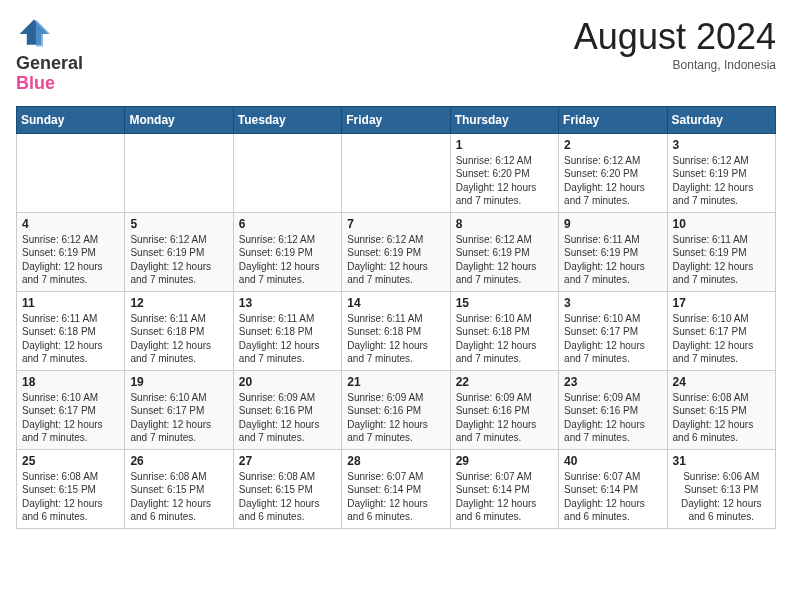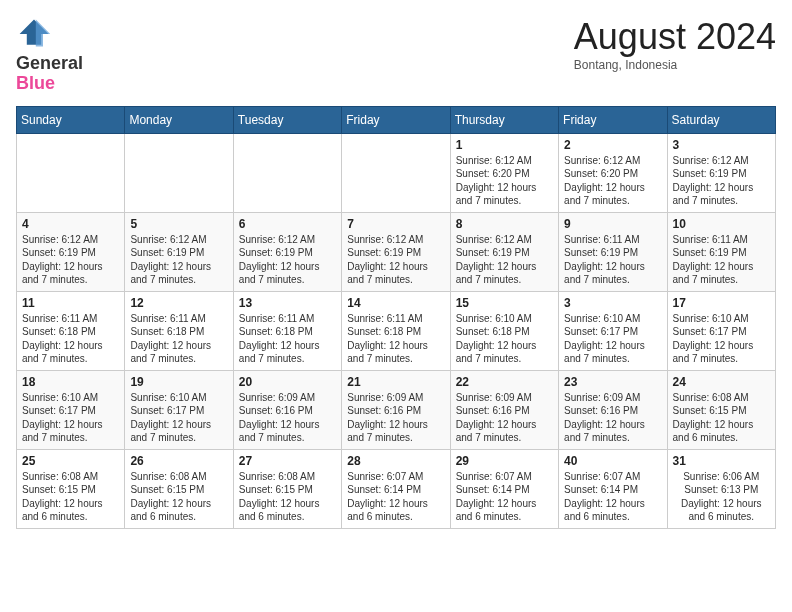--- a/index.html
+++ b/index.html
@@ -27,40 +27,40 @@
       font-weight: bold;
       line-height: 1.1;
     }
     .logo-text span.general { color: #333; }
     .logo-text span.blue { color: #ec4899; }
     .logo-icon {
       width: 36px;
       height: 36px;
     }
     .title-block {
-      text-align: left;
+      text-align: right;
     }
     .month-year {
       font-size: 36px;
       font-weight: normal;
       color: #222;
     }
     .location {
       font-size: 12px;
       color: #555;
     }
     .calendar {
       width: 100%;
       border-collapse: collapse;
     }
     .calendar th {
       background-color: #2a6496;
       color: #fff;
       font-size: 12px;
-      font-weight: normal;
+      font-weight: bold;
       padding: 6px 4px;
       text-align: left;
       border: 1px solid #1a4a76;
       margin-left: 24px;
     }
     .calendar td {
       vertical-align: top;
       border: 1px solid #ccc;
       padding: 4px 5px;
       font-size: 10px;

